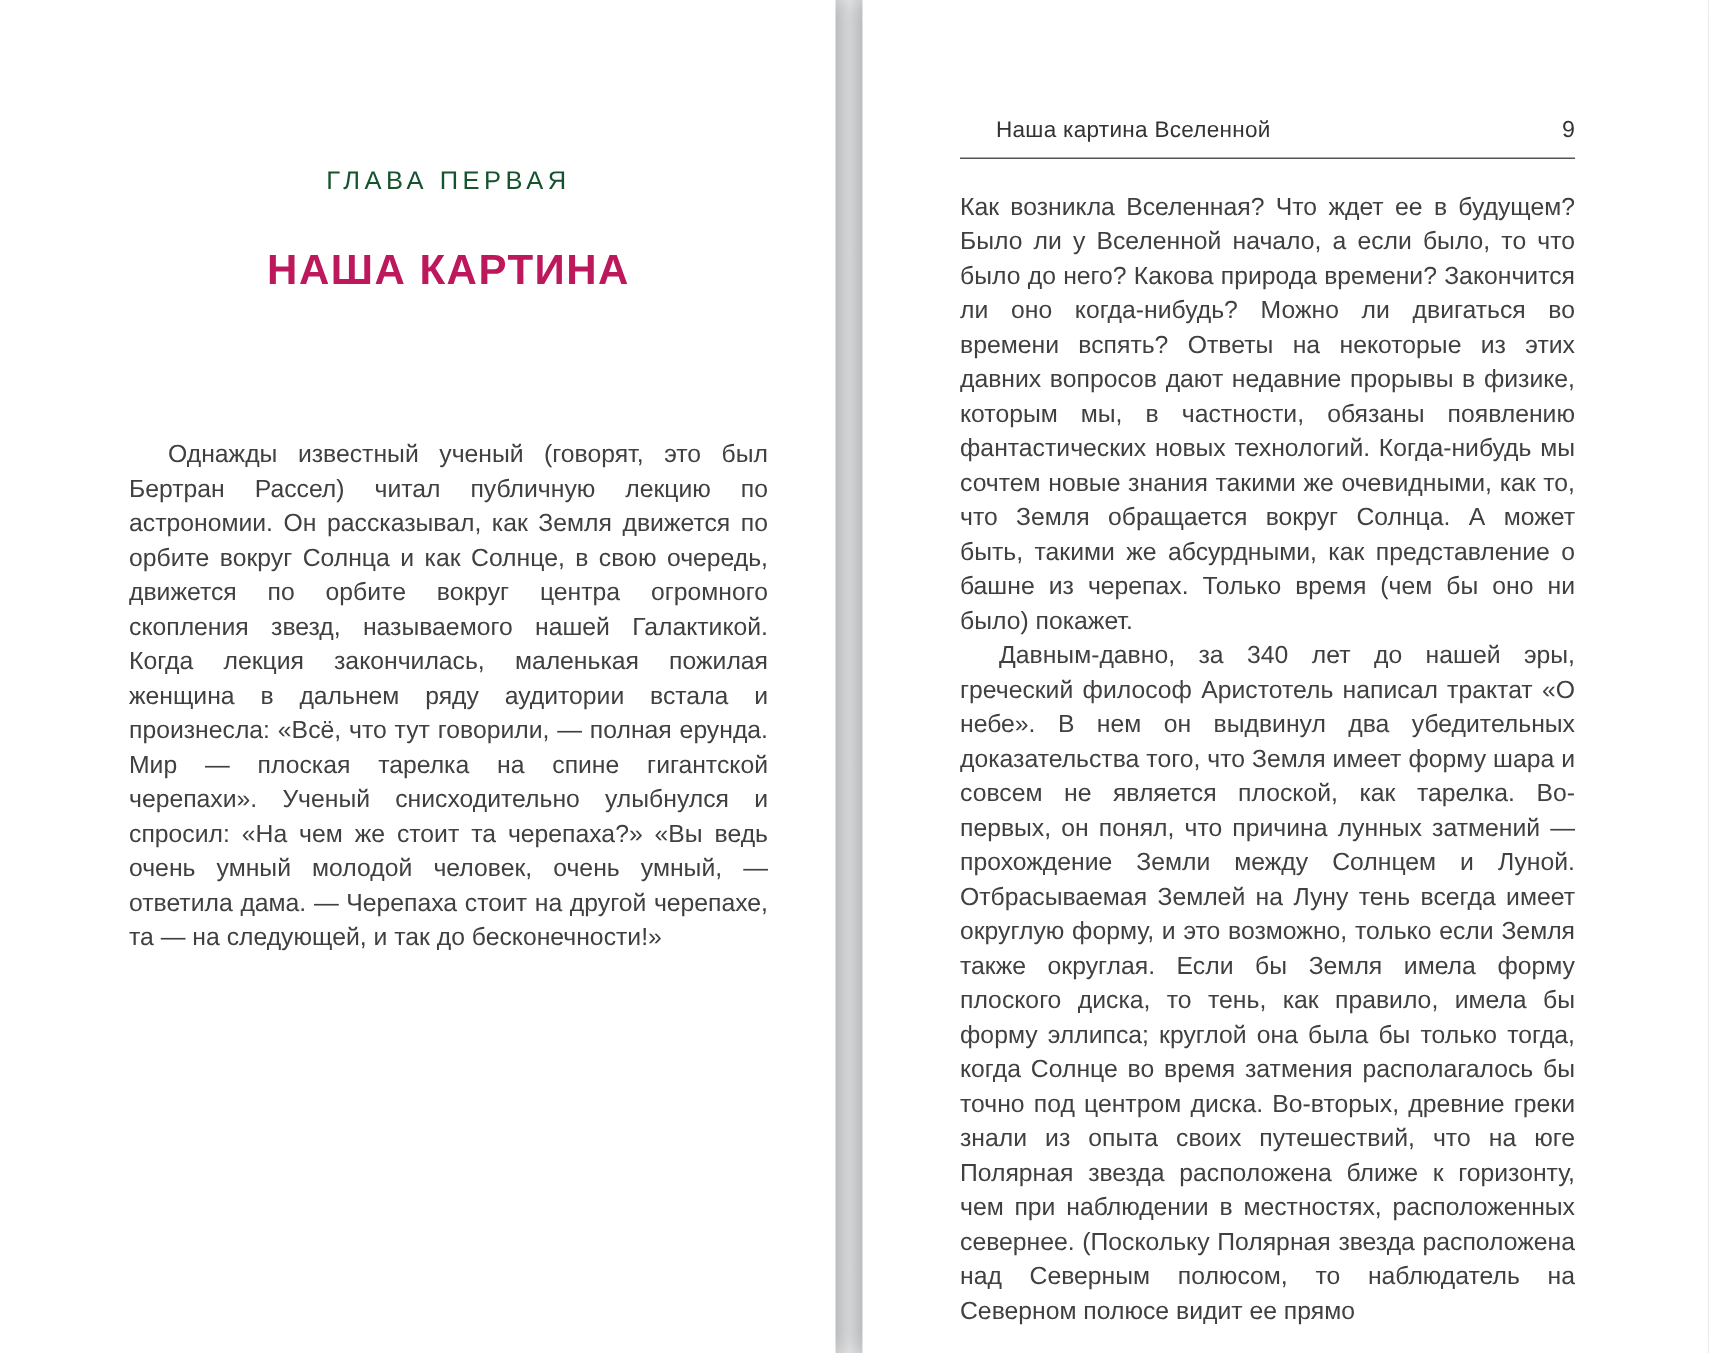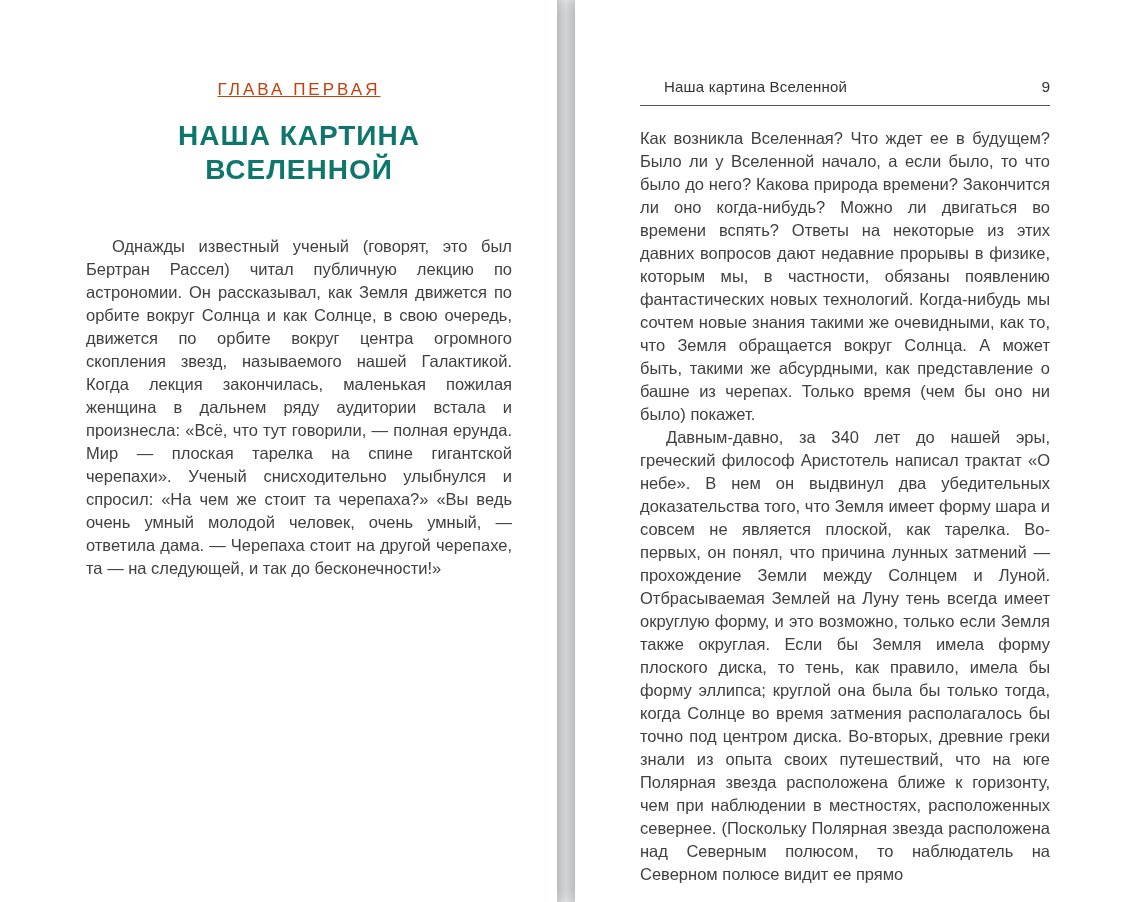--- a/index.html
+++ b/index.html
@@ -48,35 +48,34 @@
   }
   .page.left .page-inner {
     padding: 0 45px 0 86px;
   }
   .page.right .page-inner {
     padding: 0 89px 0 65px;
   }
 
   
   .chapter-label {
-    margin-top: 80px;
+    margin-top: 111px;
     text-align: center;
     font-size: 17px;
     letter-spacing: 3px;
-    color: #c2410c;
-    text-decoration: underline;
+    color: #14532d;
   }
   .chapter-title {
-    margin-top: 19px;
+    margin-top: 32px;
     text-align: center;
     font-size: 28px;
     font-weight: bold;
     letter-spacing: 1px;
     line-height: 34px;
-    color: #0f766e;
+    color: #be185d;
   }
 
   
   .running-header {
     padding-top: 78px;
   }
   .running-header-row {
     display: flex;
     justify-content: space-between;
     align-items: flex-start;
@@ -93,40 +92,39 @@
     height: 0;
   }
 
   
   .body-text {
     font-size: 16.5px;
     line-height: 23px;
     text-align: justify;
     color: #404040;
   }
-  .page.left .body-text { margin-top: 48px; }
+  .page.left .body-text { margin-top: 95px; }
   .page.right .body-text { margin-top: 21px; }
   .body-text p { margin: 0; }
   .body-text p.indent { text-indent: 26px; }
 </style>
 </head>
 <body>
 
 <div class="book-spread">
 
   <div class="spine-gap"></div>
 
   <div class="page left">
     <div class="page-inner">
 
       <div class="chapter-label">ГЛАВА ПЕРВАЯ</div>
 
       <div class="chapter-title">
         <div>НАША КАРТИНА</div>
-        <div>ВСЕЛЕННОЙ</div>
       </div>
 
       <div class="body-text">
         <p class="indent">Однажды известный ученый (говорят, это был Бертран Рассел) читал публичную лекцию по астрономии. Он рассказывал, как Земля движется по орбите вокруг Солнца и как Солнце, в свою очередь, движется по орбите вокруг центра огромного скопления звезд, называемого нашей Галактикой. Когда лекция закончилась, маленькая пожилая женщина в дальнем ряду аудитории встала и произнесла: «Всё, что тут говорили, — полная ерунда. Мир — плоская тарелка на спине гигантской черепахи». Ученый снисходительно улыбнулся и спросил: «На чем же стоит та черепаха?» «Вы ведь очень умный молодой человек, очень умный, — ответила дама. — Черепаха стоит на другой черепахе, та — на следующей, и так до бесконечности!»</p>
       </div>
 
     </div>
   </div>
 
   <div class="page right">

